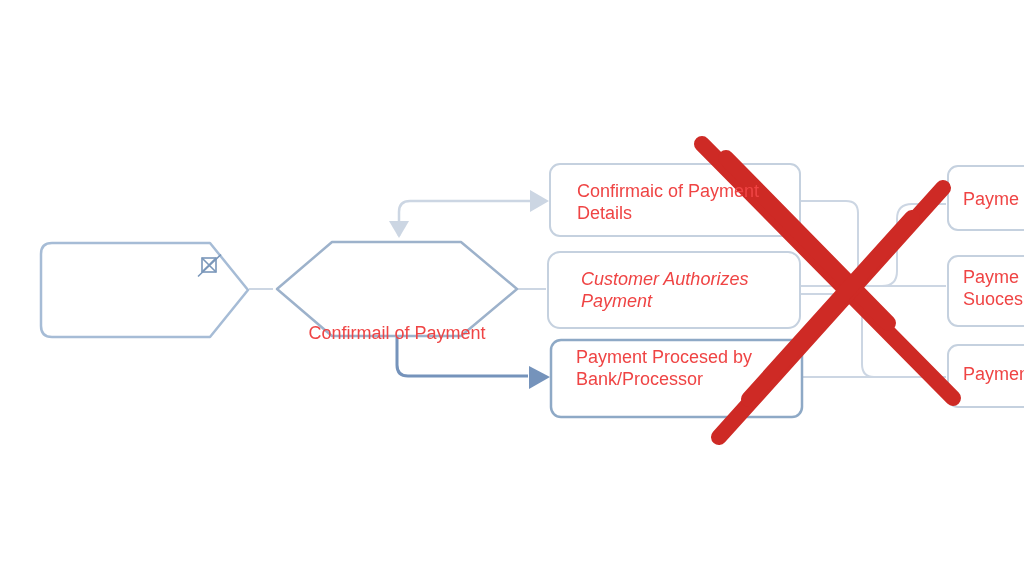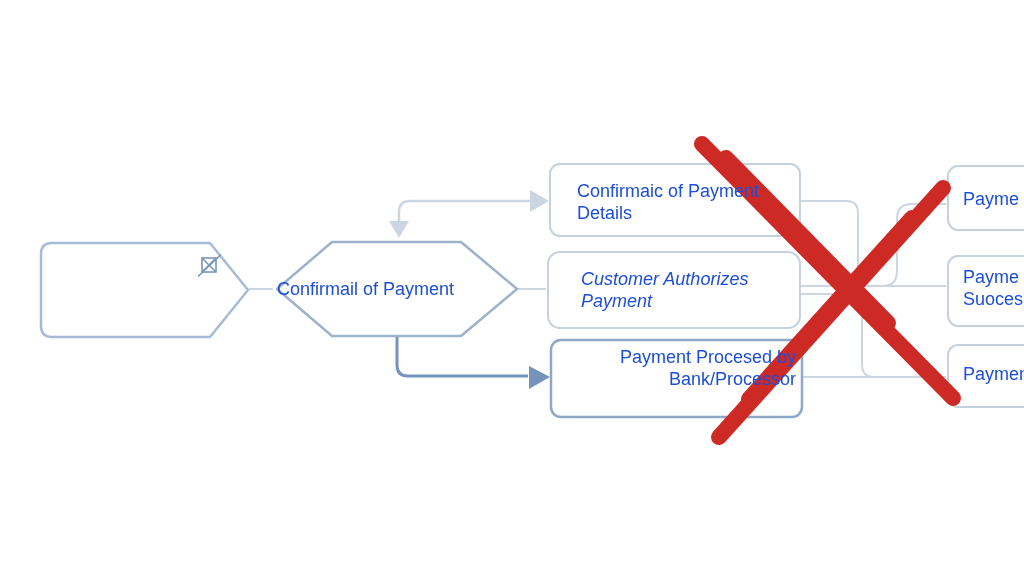--- a/index.html
+++ b/index.html
@@ -8,25 +8,25 @@
     width:1024px;height:576px;
     background:#ffffff;
     overflow:hidden;
     font-family:"Liberation Sans", sans-serif;
   }
   .stage svg.layer{position:absolute;left:0;top:0;}
   .lbl{
     position:absolute;
     font-size:18px;
     line-height:22px;
-    color:#1d4ed8;
+    color:#ef4444;
     white-space:pre-line;
     letter-spacing:0px;
   }
-  .lbl.center{}
+  .lbl.center{text-align:center;margin-top:44px;}
 </style>
 </head>
 <body>
 
 <div class="stage">
 
   <svg class="layer" width="1024" height="576" viewBox="0 0 1024 576">
 
     <path d="M249,289 H273" fill="none" stroke-width="2" stroke="#ccd6e3"></path>
 
@@ -75,21 +75,21 @@
 
 
   <div class="lbl center" style="left:277px;top:278px;width:240px;">Confirmail of Payment</div>
 
   <div class="lbl" style="left:577px;top:180px;width:215px;">Confirmaic of Payment
 Details</div>
 
   <div class="lbl" style="left:581px;top:268px;width:215px;font-style:italic;">Customer Authorizes
 Payment</div>
 
-  <div class="lbl" style="left:576px;top:346px;width:220px;text-align:right;">Payment Procesed by
+  <div class="lbl" style="left:576px;top:346px;width:220px;">Payment Procesed by
 Bank/Processor</div>
 
   <div class="lbl" style="left:963px;top:188px;width:120px;">Payme</div>
 
   <div class="lbl" style="left:963px;top:266px;width:120px;">Payme
 Suoces</div>
 
   <div class="lbl" style="left:963px;top:363px;width:120px;">Paymen</div>
 
 </div>

